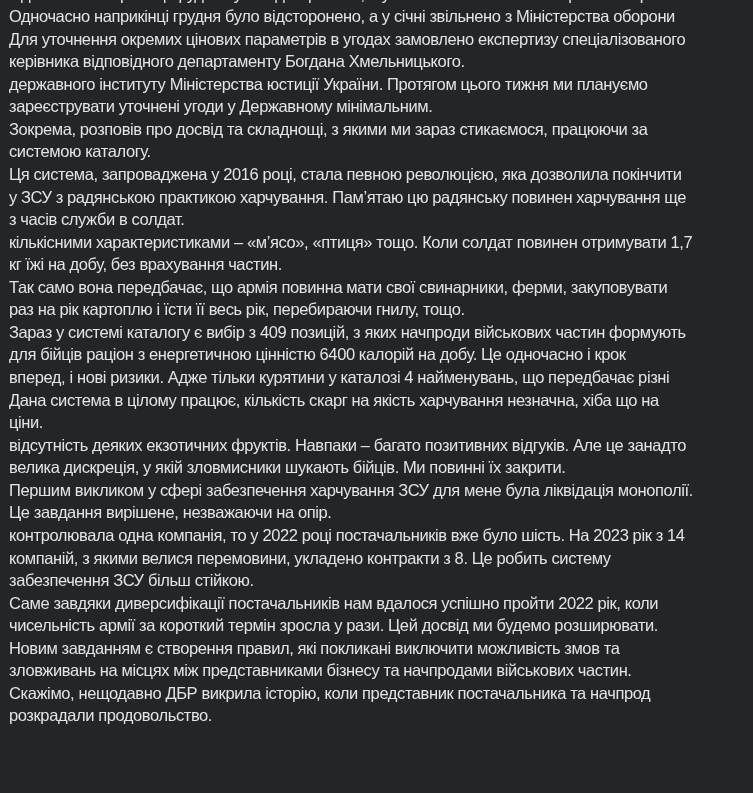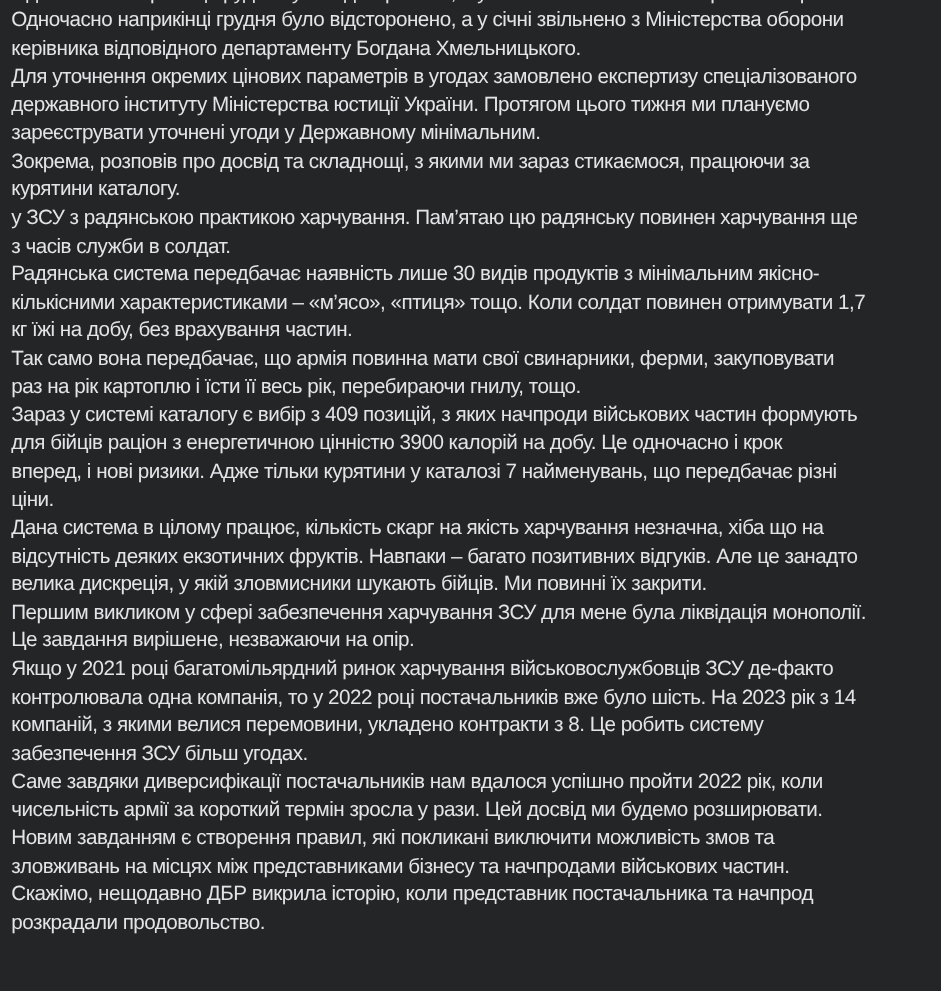--- a/index.html
+++ b/index.html
@@ -42,46 +42,45 @@
 </style>
 </head>
 <body style="background: rgb(36, 37, 38);">
 
 <div class="post" style="color: rgb(226, 228, 232);">
   <div class="clipped-line">
     <span class="clipped-inner">Одночасно наприкінці грудня було відсторонено, а у січні звільнено з Міністерства оборони</span>
   </div>
   <div class="lines" id="post-lines">
       <div class="line">Одночасно наприкінці грудня було відсторонено, а у січні звільнено з Міністерства оборони</div>
+      <div class="line">Для уточнення окремих цінових параметрів в угодах замовлено експертизу спеціалізованого</div>
       <div class="line">керівника відповідного департаменту Богдана Хмельницького.</div>
-      <div class="line">Для уточнення окремих цінових параметрів в угодах замовлено експертизу спеціалізованого</div>
       <div class="line">державного інституту Міністерства юстиції України. Протягом цього тижня ми плануємо</div>
       <div class="line">зареєструвати уточнені угоди у Державному мінімальним.</div>
       <div class="line">Зокрема, розповів про досвід та складнощі, з якими ми зараз стикаємося, працюючи за</div>
-      <div class="line">курятини каталогу.</div>
+      <div class="line">системою каталогу.</div>
+      <div class="line">Ця система, запроваджена у 2016 році, стала певною революцією, яка дозволила покінчити</div>
       <div class="line">у ЗСУ з радянською практикою харчування. Пам’ятаю цю радянську повинен харчування ще</div>
       <div class="line">з часів служби в солдат.</div>
-      <div class="line">Радянська система передбачає наявність лише 30 видів продуктів з мінімальним якісно-</div>
       <div class="line">кількісними характеристиками – «м’ясо», «птиця» тощо. Коли солдат повинен отримувати 1,7</div>
       <div class="line">кг їжі на добу, без врахування частин.</div>
       <div class="line">Так само вона передбачає, що армія повинна мати свої свинарники, ферми, закуповувати</div>
       <div class="line">раз на рік картоплю і їсти її весь рік, перебираючи гнилу, тощо.</div>
       <div class="line">Зараз у системі каталогу є вибір з 409 позицій, з яких начпроди військових частин формують</div>
-      <div class="line">для бійців раціон з енергетичною цінністю 3900 калорій на добу. Це одночасно і крок</div>
-      <div class="line">вперед, і нові ризики. Адже тільки курятини у каталозі 7 найменувань, що передбачає різні</div>
+      <div class="line">для бійців раціон з енергетичною цінністю 6400 калорій на добу. Це одночасно і крок</div>
+      <div class="line">вперед, і нові ризики. Адже тільки курятини у каталозі 4 найменувань, що передбачає різні</div>
+      <div class="line">Дана система в цілому працює, кількість скарг на якість харчування незначна, хіба що на</div>
       <div class="line">ціни.</div>
-      <div class="line">Дана система в цілому працює, кількість скарг на якість харчування незначна, хіба що на</div>
       <div class="line">відсутність деяких екзотичних фруктів. Навпаки – багато позитивних відгуків. Але це занадто</div>
       <div class="line">велика дискреція, у якій зловмисники шукають бійців. Ми повинні їх закрити.</div>
       <div class="line">Першим викликом у сфері забезпечення харчування ЗСУ для мене була ліквідація монополії.</div>
       <div class="line">Це завдання вирішене, незважаючи на опір.</div>
-      <div class="line">Якщо у 2021 році багатомільярдний ринок харчування військовослужбовців ЗСУ де-факто</div>
       <div class="line">контролювала одна компанія, то у 2022 році постачальників вже було шість. На 2023 рік з 14</div>
       <div class="line">компаній, з якими велися перемовини, укладено контракти з 8. Це робить систему</div>
-      <div class="line">забезпечення ЗСУ більш угодах.</div>
+      <div class="line">забезпечення ЗСУ більш стійкою.</div>
       <div class="line">Саме завдяки диверсифікації постачальників нам вдалося успішно пройти 2022 рік, коли</div>
       <div class="line">чисельність армії за короткий термін зросла у рази. Цей досвід ми будемо розширювати.</div>
       <div class="line">Новим завданням є створення правил, які покликані виключити можливість змов та</div>
       <div class="line">зловживань на місцях між представниками бізнесу та начпродами військових частин.</div>
       <div class="line">Скажімо, нещодавно ДБР викрила історію, коли представник постачальника та начпрод</div>
       <div class="line">розкрадали продовольство.</div>
     </div>
 </div>
 
 </body></html>

